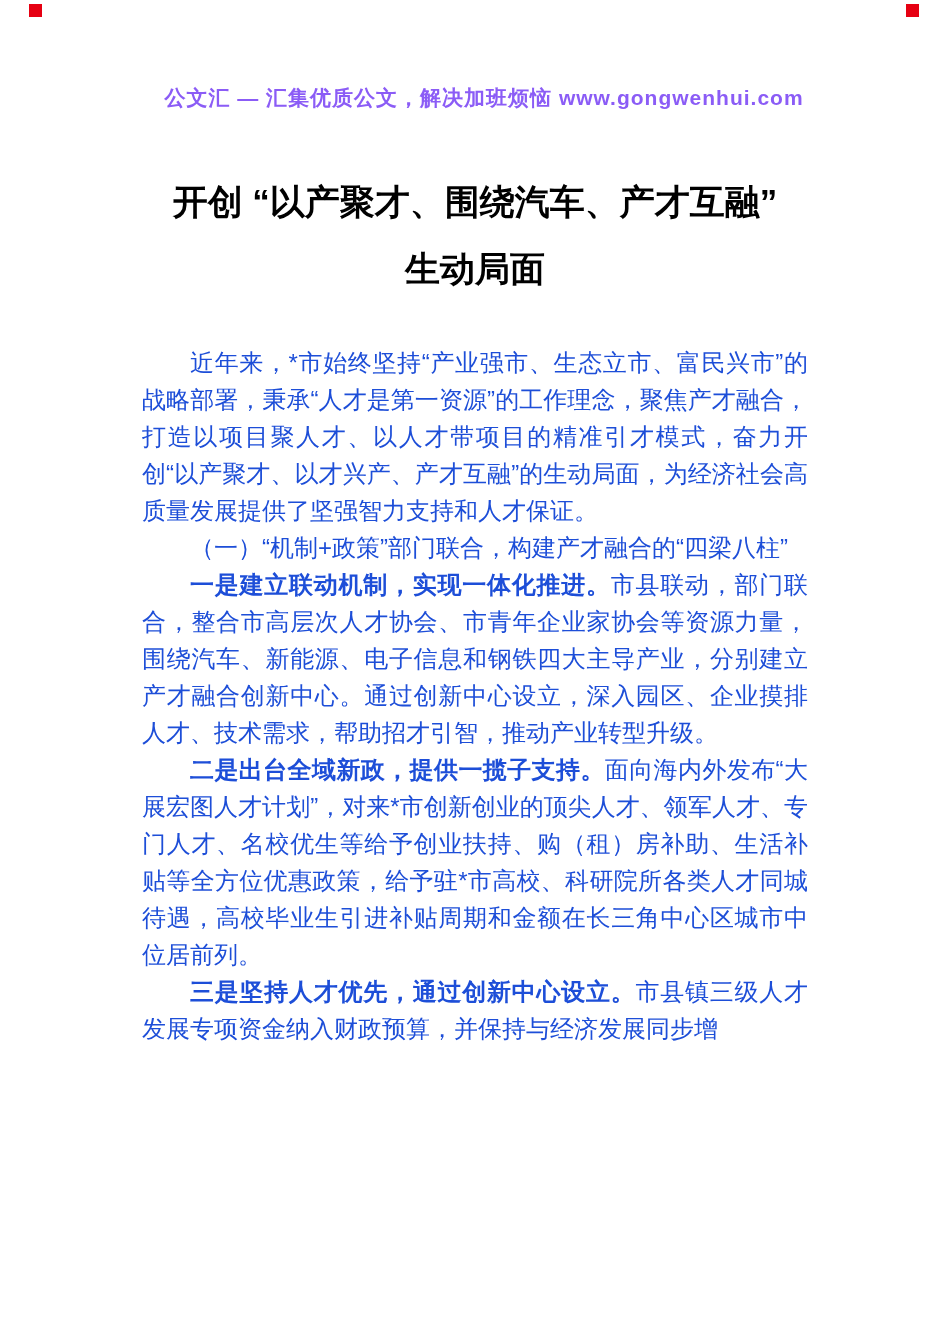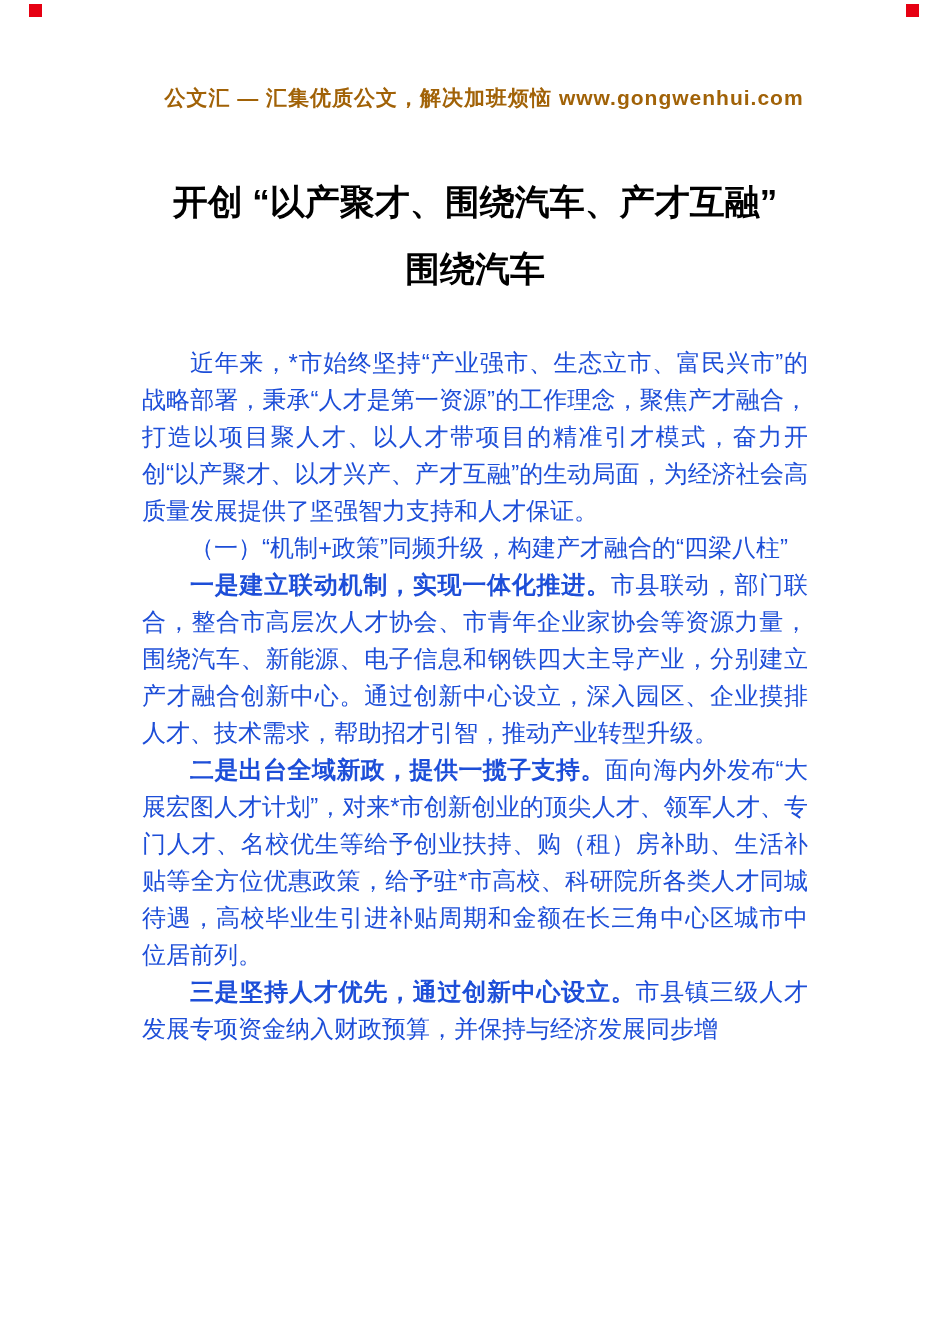--- a/index.html
+++ b/index.html
@@ -21,21 +21,21 @@
     top: 4px;
     width: 13px;
     height: 13px;
     background: #e60012;
   }
   .corner-mark.left { left: 29px; }
   .corner-mark.right { right: 31px; }
   .site-header {
     padding-top: 84px;
     text-align: center;
-    color: #a16207;
+    color: #8b5cf6;
     font-size: 21px;
     font-weight: bold;
     letter-spacing: 1px;
     margin-left: 18px;
   }
   .doc-title {
     margin: 56px auto 0;
     width: 760px;
     text-align: center;
     font-size: 35px;
@@ -69,24 +69,24 @@
 
   <div class="corner-mark left"></div>
   <div class="corner-mark right"></div>
 
   <div class="site-header">
     <span>公文汇 — 汇集优质公文，解决加班烦恼 www.gongwenhui.com</span>
   </div>
 
   <h1 class="doc-title">
     <span class="title-line">开创 “以产聚才、围绕汽车、产才互融”</span>
-    <span class="title-line">围绕汽车</span>
+    <span class="title-line">生动局面</span>
   </h1>
 
   <div class="doc-body">
     <p><span class="lead"></span><span>近年来，*市始终坚持“产业强市、生态立市、富民兴市”的战略部署，秉承“人才是第一资源”的工作理念，聚焦产才融合，打造以项目聚人才、以人才带项目的精准引才模式，奋力开创“以产聚才、以才兴产、产才互融”的生动局面，为经济社会高质量发展提供了坚强智力支持和人才保证。</span></p>
-    <p><span class="lead"></span><span>（一）“机制+政策”同频升级，构建产才融合的“四梁八柱”</span></p>
+    <p><span class="lead"></span><span>（一）“机制+政策”部门联合，构建产才融合的“四梁八柱”</span></p>
     <p><span class="lead">一是建立联动机制，实现一体化推进。</span><span>市县联动，部门联合，整合市高层次人才协会、市青年企业家协会等资源力量，围绕汽车、新能源、电子信息和钢铁四大主导产业，分别建立产才融合创新中心。通过创新中心设立，深入园区、企业摸排人才、技术需求，帮助招才引智，推动产业转型升级。</span></p>
     <p><span class="lead">二是出台全域新政，提供一揽子支持。</span><span>面向海内外发布“大展宏图人才计划”，对来*市创新创业的顶尖人才、领军人才、专门人才、名校优生等给予创业扶持、购（租）房补助、生活补贴等全方位优惠政策，给予驻*市高校、科研院所各类人才同城待遇，高校毕业生引进补贴周期和金额在长三角中心区城市中位居前列。</span></p>
     <p><span class="lead">三是坚持人才优先，通过创新中心设立。</span><span>市县镇三级人才发展专项资金纳入财政预算，并保持与经济发展同步增</span></p>
   </div>
 
 </div>
 
 </body></html>

